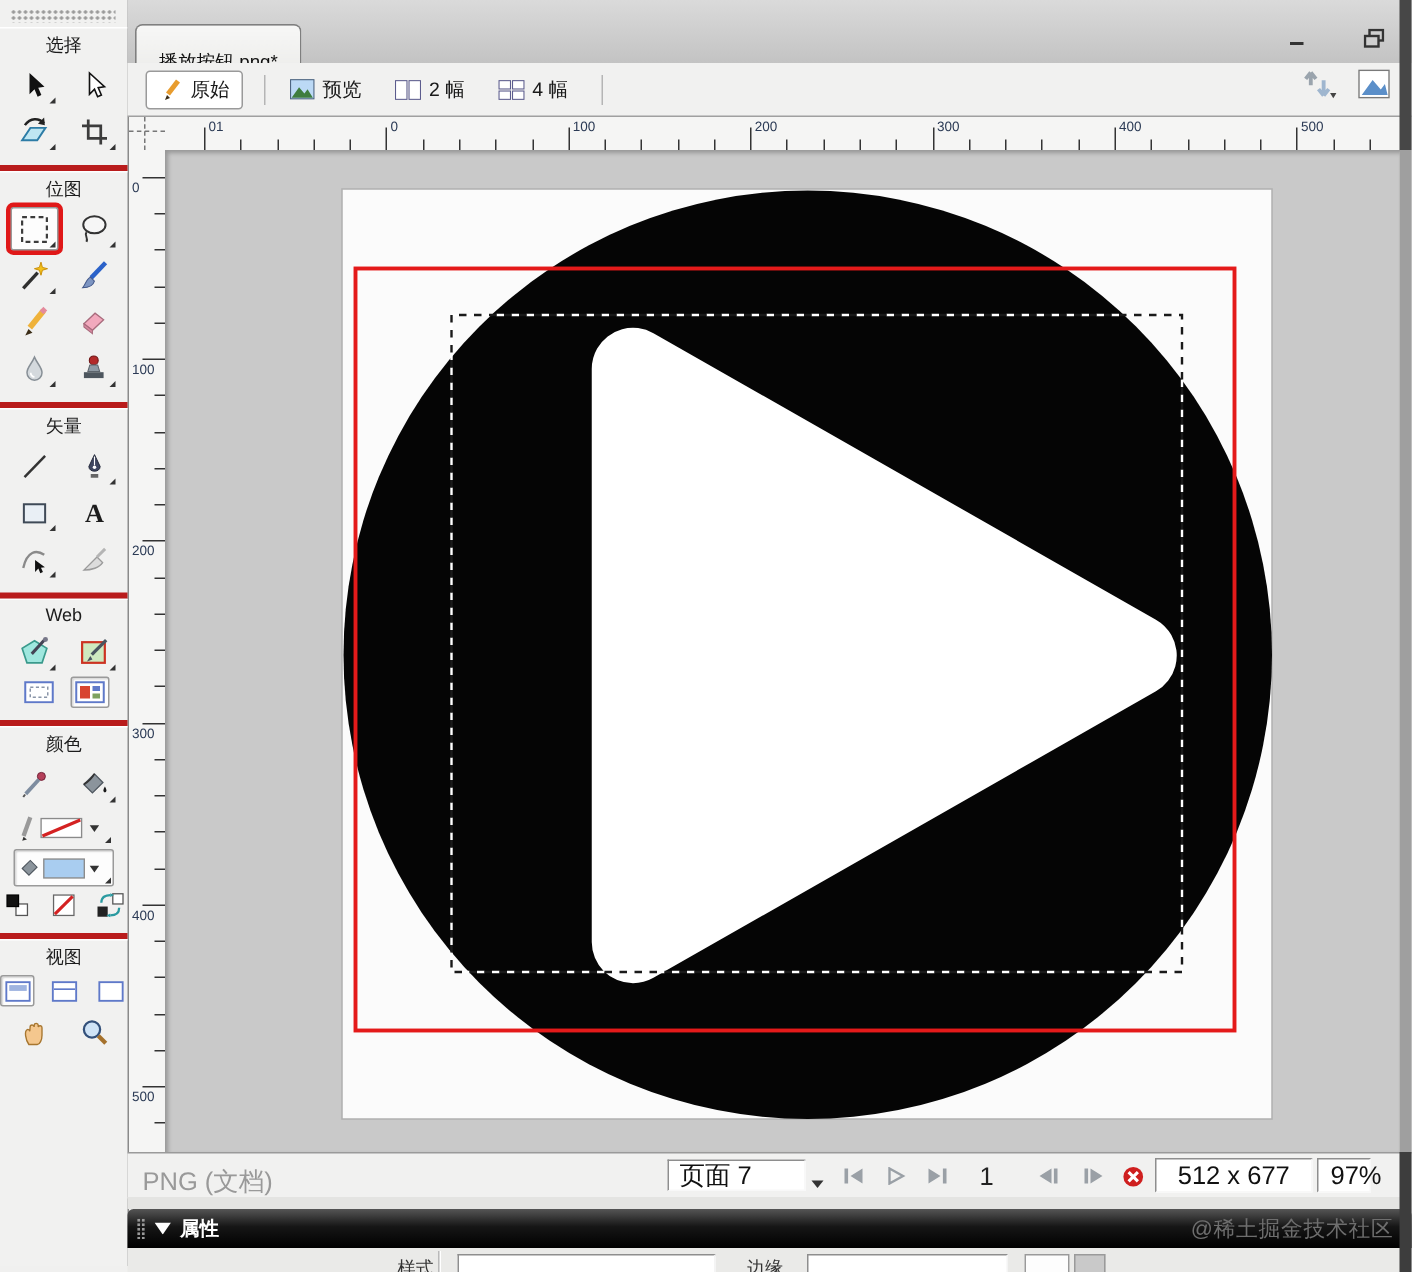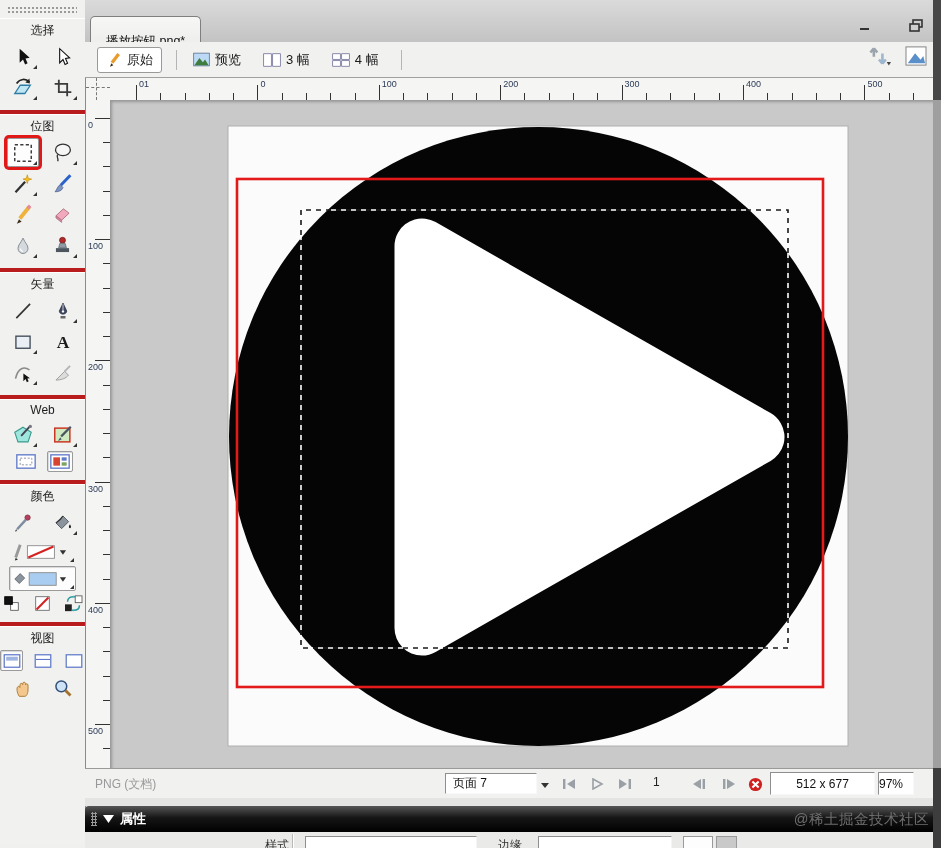--- a/index.html
+++ b/index.html
@@ -51,21 +51,21 @@
   .vtick{position:absolute;right:0;height:1px;background:#333;}
   .hlabel{position:absolute;top:1px;font-size:9px;color:#2b3a55;}
   .vlabel{position:absolute;left:2px;font-size:9px;color:#2b3a55;}
 
   
   #pasteboard{left:110px;top:100px;width:823px;height:668px;background:#c9c9c9;
      box-shadow:inset 2px 2px 3px rgba(0,0,0,.25);}
   #canvas-svg{position:absolute;left:110px;top:100px;}
 
   
-  #status-bar{left:85px;top:768px;width:856px;height:30px;background:#f1f1f0;border-top:1px solid #9a9a9a;font-size:12px;}
+  #status-bar{left:85px;top:768px;width:856px;height:30px;background:#f1f1f0;border-top:1px solid #9a9a9a;font-size:17px;}
   .sunken{position:absolute;background:#fff;border:1px solid;border-color:#8e8e8e #f8f8f8 #f8f8f8 #8e8e8e;
      display:flex;align-items:center;box-sizing:border-box;color:#111;}
   .transport{position:absolute;top:7px;width:20px;height:16px;display:flex;align-items:center;justify-content:center;}
 
   
   #props-gap{left:85px;top:798px;width:856px;height:8px;background:#e4e4e2;}
   #props-bar{left:85px;top:806px;width:856px;height:26px;border-radius:4px 4px 0 0;
      background:linear-gradient(#555 0%,#161616 45%,#000 100%);display:flex;align-items:center;color:#fff;}
   #props-grip{width:6px;height:14px;margin:0 6px 0 6px;
      background-image:radial-gradient(#9a9a9a 1px,transparent 1.2px);background-size:3px 3px;}
@@ -456,21 +456,21 @@
       <rect x="1" y="1" width="22" height="18" fill="#bcd9f5" stroke="#49617e"></rect>
       <path d="M2 18 L9 8 L14 14 L17 10 L22 18 Z" fill="#3f7d3f"></path>
     </svg>
     <span>预览</span>
   </div>
   <div class="mode-btn">
     <svg width="18" height="14" viewBox="0 0 26 20">
       <rect x="1" y="1" width="11" height="18" fill="#fff" stroke="#5a5a8c"></rect>
       <rect x="14" y="1" width="11" height="18" fill="#fff" stroke="#5a5a8c"></rect>
     </svg>
-    <span>3 幅</span>
+    <span>2 幅</span>
   </div>
   <div class="mode-btn">
     <svg width="18" height="14" viewBox="0 0 26 20">
       <rect x="1" y="1" width="11" height="8" fill="#fff" stroke="#5a5a8c"></rect>
         <rect x="14" y="1" width="11" height="8" fill="#fff" stroke="#5a5a8c"></rect>
       <rect x="1" y="11" width="11" height="8" fill="#fff" stroke="#5a5a8c"></rect>
         <rect x="14" y="11" width="11" height="8" fill="#fff" stroke="#5a5a8c"></rect>
     </svg>
     <span>4 幅</span>
   </div>
@@ -628,21 +628,21 @@
   </div>
   <div class="transport" style="left:660px;">
     <svg width="15" height="15" viewBox="0 0 16 16">
       <circle cx="8" cy="8" r="7" fill="#cf1f1f"></circle>
         <path d="M4.7 4.7 L11.3 11.3 M11.3 4.7 L4.7 11.3" stroke="#fff" stroke-width="2.2"></path>
     </svg>
   </div>
   <div class="sunken" style="left:685px;top:3px;width:105px;height:23px;justify-content:center;">
     <span>512 x 677</span>
   </div>
-  <div class="sunken" style="left:793px;top:3px;width:36px;height:23px;justify-content:flex-start;">
+  <div class="sunken" style="left:793px;top:3px;width:36px;height:23px;justify-content:flex-start;padding-left:8px;">
     <span>97%</span>
   </div>
 </div>
 
 <div class="abs" id="props-gap"></div>
 <div class="abs" id="props-bar">
   <div id="props-grip"></div>
   <svg width="11" height="8" viewBox="0 0 11 8">
       <path d="M0 0 h11 l-5.5 8 Z" fill="#fff"></path>
     </svg>

